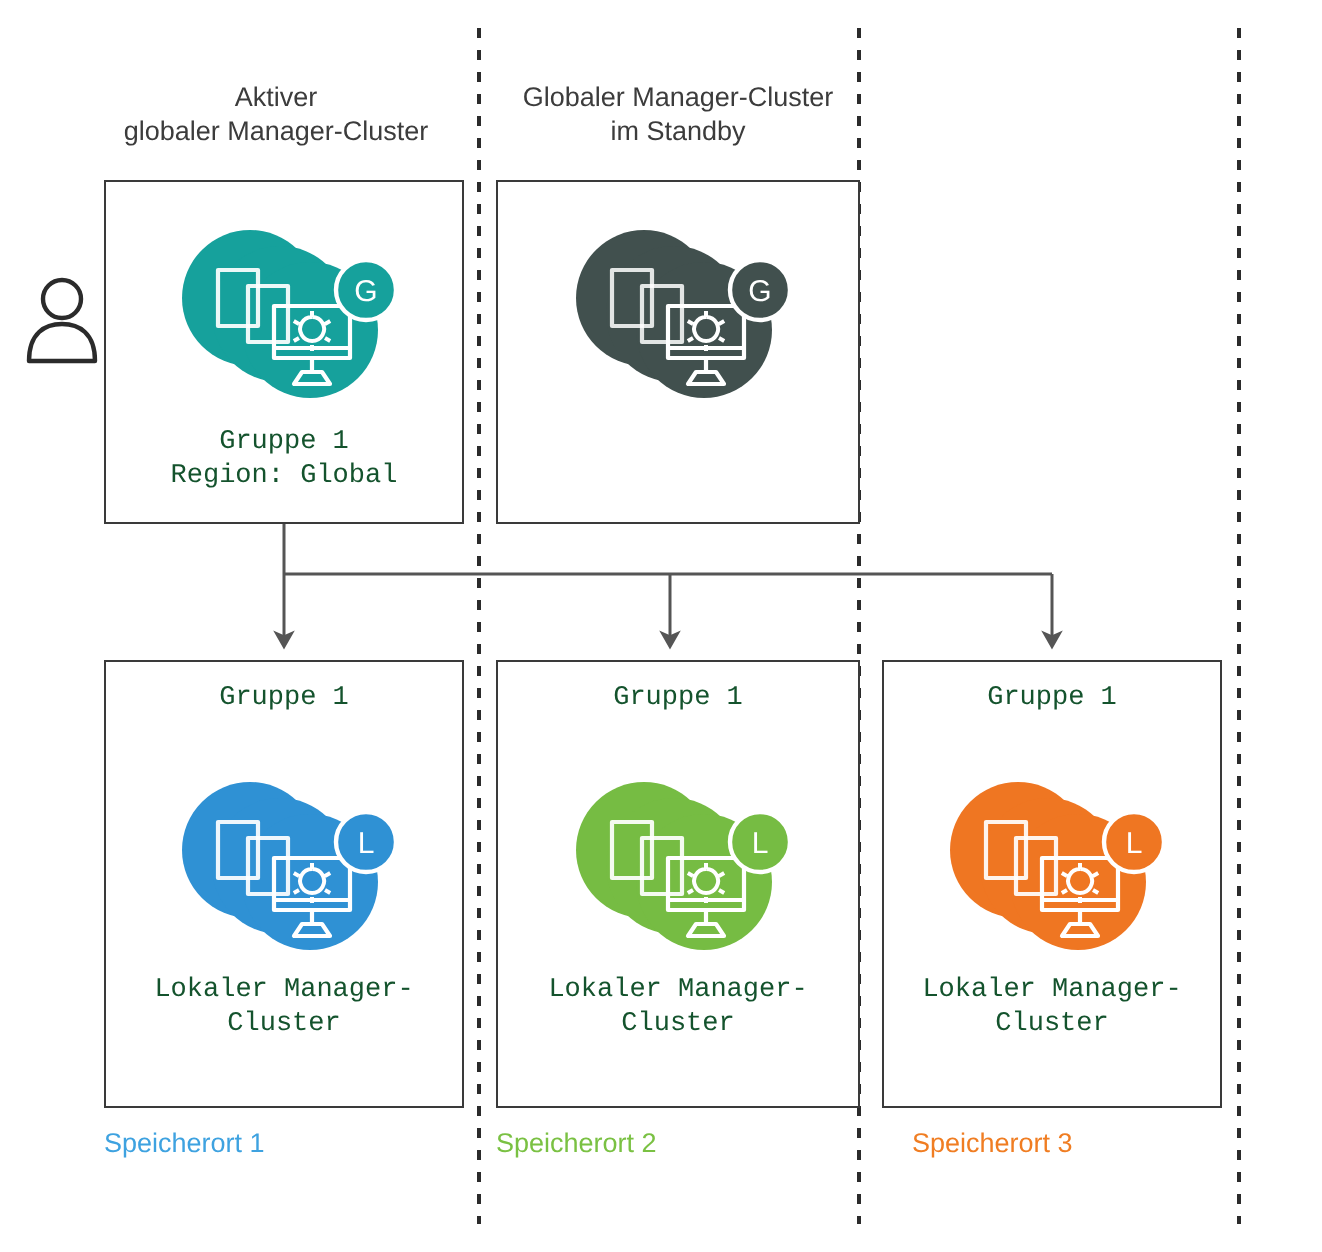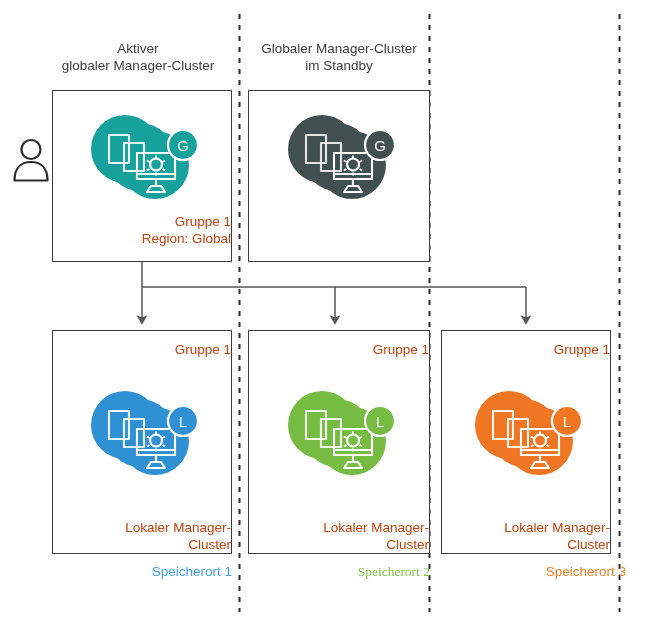--- a/index.html
+++ b/index.html
@@ -48,46 +48,47 @@
   .box-global-active { left: 52px; top: 90px; width: 180px; height: 172px; }
   .box-global-standby { left: 248px; top: 90px; width: 182px; height: 172px; }
   .box-local-1 { left: 52px; top: 330px; width: 180px; height: 224px; }
   .box-local-2 { left: 248px; top: 330px; width: 182px; height: 224px; }
   .box-local-3 { left: 441px; top: 330px; width: 170px; height: 224px; }
 
   .box-caption {
     position: absolute;
     width: 100%;
     left: 0;
-    text-align: right;
+    text-align: center;
     font-size: 13.5px;
     line-height: 17px;
-    color: #c2410c;
+    color: #14532d;
     white-space: pre-line;
+    font-family: Liberation Mono, monospace;
   }
   .cap-global-bottom { bottom: 14px; }
   .cap-top { top: 10px; }
-  .cap-bottom { bottom: 0; }
+  .cap-bottom { bottom: 32px; }
 
   .icon-slot {
     position: absolute;
     left: 50%;
     transform: translateX(-50%);
   }
   .icon-global { top: 16px; }
   .icon-local { top: 52px; }
 
   .site-label {
     position: absolute;
-    text-align: right;
+    text-align: left;
     font-size: 13.5px;
     line-height: 17px;
   }
   .site-1 { left: 52px; top: 563px; width: 180px; }
-  .site-2 { left: 248px; top: 563px; width: 182px; font-family: Liberation Serif, serif; }
+  .site-2 { left: 248px; top: 563px; width: 182px; }
   .site-3 { left: 456px; top: 563px; width: 170px; }
 
   .person-icon { position: absolute; left: 12px; top: 136px; }
 </style>
 </head>
 <body>
 
 <div class="stage">
 
   <svg class="layer">

